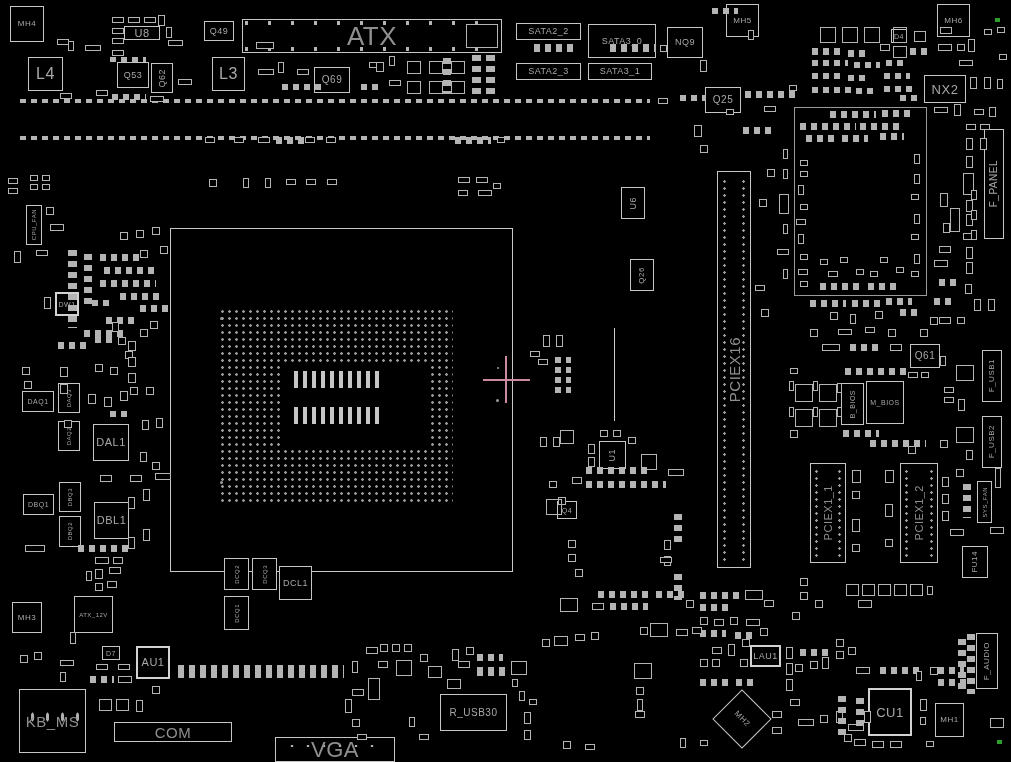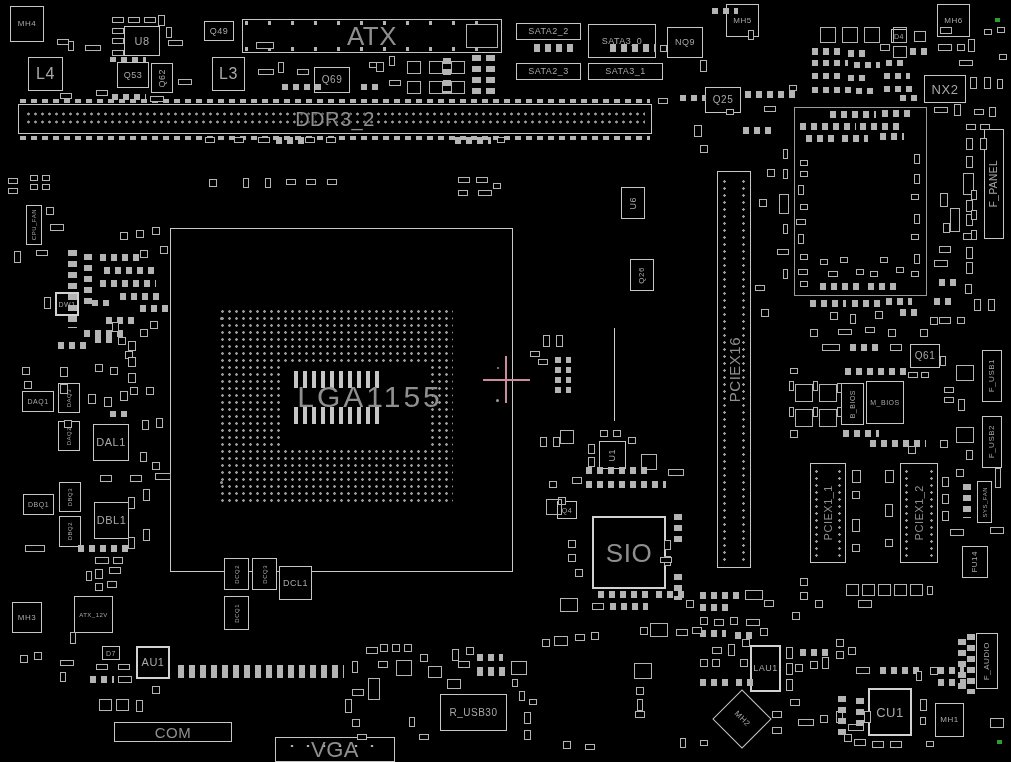--- a/index.html
+++ b/index.html
@@ -36,21 +36,21 @@
   .padstrip{position:absolute;background:repeating-linear-gradient(90deg,#c6c6c6 0 4px,transparent 4px 9px);}
 </style>
 </head>
 <body>
 
 <div id="board">
 
   <div class="c" style="left:10px;top:6px;width:34px;height:36px">
       <span class="lbl t8 mid">MH4</span>
     </div>
-  <div class="c" style="left:124px;top:26px;width:36px;height:30px">
+  <div class="c" style="left:124px;top:26px;width:36px;height:14px">
       <span class="lbl t11 mid">U8</span>
     </div>
   <div class="c" style="left:204px;top:21px;width:30px;height:20px">
       <span class="lbl t9 mid">Q49</span>
     </div>
 
   <div class="c" style="left:242px;top:19px;width:260px;height:34px">
     <div class="ticks" style="left:2px;top:1px;width:252px"></div>
     <div class="ticks" style="left:2px;bottom:1px;width:252px"></div>
     <span class="lbl t26 dim">ATX</span>
@@ -75,21 +75,21 @@
 
   <div class="c" style="left:516px;top:23px;width:65px;height:17px">
       <span class="lbl t9 mid">SATA2_2</span>
     </div>
   <div class="c" style="left:588px;top:24px;width:68px;height:34px">
       <span class="lbl t9 mid">SATA3_0</span>
     </div>
   <div class="c" style="left:516px;top:63px;width:65px;height:17px">
       <span class="lbl t9 mid">SATA2_3</span>
     </div>
-  <div class="c" style="left:588px;top:63px;width:75px;height:17px">
+  <div class="c" style="left:588px;top:63px;width:64px;height:17px">
       <span class="lbl t9 mid">SATA3_1</span>
     </div>
   <div class="c" style="left:667px;top:27px;width:36px;height:31px">
       <span class="lbl t9 mid">NQ9</span>
     </div>
 
   <div class="c" style="left:726px;top:4px;width:33px;height:33px">
       <span class="lbl t8 mid">MH5</span>
     </div>
   <div class="c" style="left:937px;top:4px;width:33px;height:33px">
@@ -99,47 +99,40 @@
       <span class="lbl t7 mid">D4</span>
     </div>
   <div class="c" style="left:924px;top:75px;width:42px;height:28px">
       <span class="lbl t13 mid">NX2</span>
     </div>
   <div class="c" style="left:705px;top:87px;width:36px;height:26px">
       <span class="lbl t10 mid">Q25</span>
     </div>
 
   <div class="strip-h" style="left:20px;top:99px;width:630px;height:4px"></div>
-  <div class="c" style="left:18px;top:104px;width:634px;height:30px">
-    <div class="dfill" style="left:6px;top:5px;right:6px;bottom:5px"></div>
-    <span class="lbl t20 dim" style="position:relative;text-shadow:0 0 3px #000,0 0 3px #000">DDR3_2</span>
-  </div>
   <div class="strip-h" style="left:20px;top:136px;width:630px;height:4px"></div>
 
   <div class="c" style="left:26px;top:205px;width:16px;height:40px">
       <span class="lbl t6 mid v">CPU_FAN</span>
     </div>
   <div class="c b2" style="left:55px;top:292px;width:24px;height:24px">
       <span class="lbl t7 mid">DW1</span>
     </div>
   <div class="c" style="left:621px;top:187px;width:24px;height:32px">
       <span class="lbl t9 mid v">U6</span>
     </div>
   <div class="c" style="left:630px;top:259px;width:24px;height:32px">
       <span class="lbl t8 mid v">Q26</span>
     </div>
 
   <div class="c noborder" style="left:170px;top:228px;width:343px;height:344px;border:1px solid #c8c8c8"></div>
   <div class="dfill" style="left:219px;top:308px;width:234px;height:196px;background-size:7px 7px"></div>
   <div style="position:absolute;left:283px;top:366px;width:148px;height:84px;background:#000"></div>
   <div class="padstrip" style="left:294px;top:371px;width:88px;height:17px"></div>
   <div class="padstrip" style="left:294px;top:407px;width:88px;height:17px"></div>
-  <div style="position:absolute;left:285px;top:382px;width:170px;text-align:center">
-    <span class="lbl t30 dim">LGA1155</span>
-  </div>
 
   <div class="xh" style="left:483px;top:379px;width:47px;height:2px"></div>
   <div class="xh" style="left:505px;top:356px;width:2px;height:47px"></div>
 
   <div class="c" style="left:22px;top:391px;width:32px;height:21px">
       <span class="lbl t7 mid">DAQ1</span>
     </div>
   <div class="c" style="left:58px;top:383px;width:22px;height:30px">
       <span class="lbl t6 mid v">DAQ3</span>
     </div>
@@ -179,23 +172,20 @@
     </div>
   <div class="c" style="left:279px;top:566px;width:33px;height:34px">
       <span class="lbl t9 mid">DCL1</span>
     </div>
 
   <div class="c" style="left:599px;top:441px;width:27px;height:28px">
       <span class="lbl t9 mid v">U1</span>
     </div>
   <div class="c" style="left:557px;top:501px;width:20px;height:18px">
       <span class="lbl t7 mid">Q4</span>
-    </div>
-  <div class="c b2" style="left:592px;top:516px;width:74px;height:73px">
-      <span class="lbl t26 dim">SIO</span>
     </div>
 
   <div class="c" style="left:717px;top:171px;width:34px;height:397px">
     <div class="slotcol" style="left:3px;top:6px;bottom:6px"></div>
     <div class="slotcol" style="right:3px;top:6px;bottom:6px"></div>
     <span class="lbl t15 dim v" style="position:relative;background:#000;padding:4px 0">PCIEX16</span>
   </div>
 
   <div class="obox" style="left:794px;top:107px;width:133px;height:189px;border-color:#9a9a9a"></div>
 
@@ -234,31 +224,35 @@
   <div class="c" style="left:962px;top:546px;width:26px;height:32px">
       <span class="lbl t8 mid v">FU14</span>
     </div>
 
   <div class="c" style="left:102px;top:646px;width:18px;height:14px">
       <span class="lbl t7 mid">D7</span>
     </div>
   <div class="c b2" style="left:136px;top:646px;width:34px;height:33px">
       <span class="lbl t11 mid">AU1</span>
     </div>
+  <div class="c" style="left:19px;top:689px;width:67px;height:64px">
+    <div class="dsparse" style="left:5px;top:6px;right:5px;bottom:6px;background-size:15px 42px"></div>
+    <span class="lbl t15 dim" style="position:relative">KB_MS</span>
+  </div>
   <div class="c" style="left:114px;top:722px;width:118px;height:20px">
       <span class="lbl t15 dim">COM</span>
     </div>
   <div class="c" style="left:275px;top:737px;width:120px;height:25px">
     <div class="dsparse" style="left:8px;top:4px;right:8px;height:8px;background-size:16px 8px"></div>
     <span class="lbl t22 dim" style="position:relative">VGA</span>
   </div>
   <div class="c" style="left:440px;top:694px;width:67px;height:37px">
       <span class="lbl t10 mid">R_USB30</span>
     </div>
-  <div class="c b2" style="left:750px;top:645px;width:31px;height:47px">
+  <div class="c b2" style="left:750px;top:645px;width:31px;height:22px">
       <span class="lbl t9 mid">LAU1</span>
     </div>
   <div class="c" style="left:721px;top:698px;width:42px;height:42px;transform:rotate(45deg)">
       <span class="lbl t8 mid" style="transform:rotate(0deg)">MH2</span>
     </div>
   <div class="c b2" style="left:868px;top:688px;width:44px;height:48px">
       <span class="lbl t13 mid">CU1</span>
     </div>
   <div class="c" style="left:935px;top:703px;width:29px;height:34px">
       <span class="lbl t8 mid">MH1</span>

